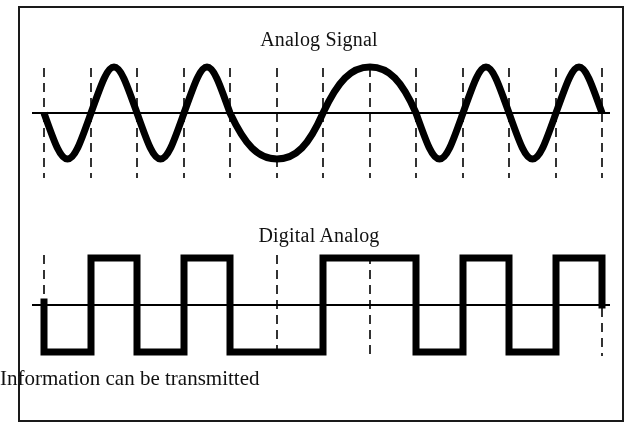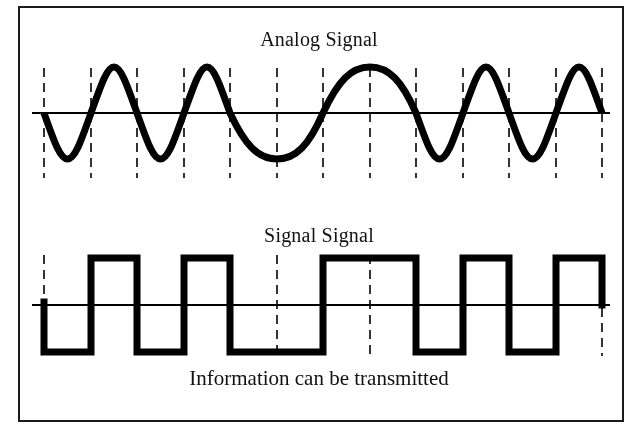--- a/index.html
+++ b/index.html
@@ -4,21 +4,21 @@
 <style>
   html, body { margin: 0; padding: 0; background: #ffffff; }
   body { width: 638px; height: 444px; position: relative; overflow: hidden;
          font-family: "DejaVu Serif", "Liberation Serif", serif; }
   #figure { position: absolute; left: 0; top: 0; width: 568px; height: 444px; border-radius: 9px; }
   .title { position: absolute; left: 0; width: 638px; text-align: center;
            font-family: "Liberation Serif", "DejaVu Serif", serif; color: #111;
            font-size: 20px; letter-spacing: 0.2px; }
   #analog-title { top: 28px; }
   #digital-title { top: 224px; }
-  #caption { position: absolute; left: 0; width: 638px; top: 368px; text-align: center;
+  #caption { position: absolute; left: 0; width: 638px; top: 368px; 
              font-family: "Liberation Serif", "DejaVu Serif", serif; color: #111;
              font-size: 21px; line-height: 21px; }
   #caption div { margin: 0; }
 </style>
 </head>
 <body>
 
 <div id="figure">
   <svg width="638" height="444" viewBox="0 0 638 444" xmlns="http://www.w3.org/2000/svg" style="position:absolute;left:0;top:0;">
 
@@ -62,17 +62,17 @@
         <line x1="602" y1="308" x2="602" y2="356"></line>
       </g>
       <line x1="32" y1="305" x2="610" y2="305" stroke="#000" stroke-width="2"></line>
       <path fill="none" stroke="#000" stroke-width="7" stroke-linejoin="miter" stroke-linecap="square" d="M44,302 L44,352 L91,352 L91,258 L137,258 L137,352 L184,352 L184,258
                L230,258 L230,352 L323,352 L323,258 L416,258 L416,352 L463,352
                L463,258 L509,258 L509,352 L556,352 L556,258 L602,258 L602,305"></path>
     </g>
   </svg>
 
   <div id="analog-title" class="title">Analog Signal</div>
-  <div id="digital-title" class="title">Signal Signal</div>
+  <div id="digital-title" class="title">Digital Analog</div>
   <div id="caption">
     <div>Information can be transmitted</div>
   </div>
 </div>
 
 </body></html>

